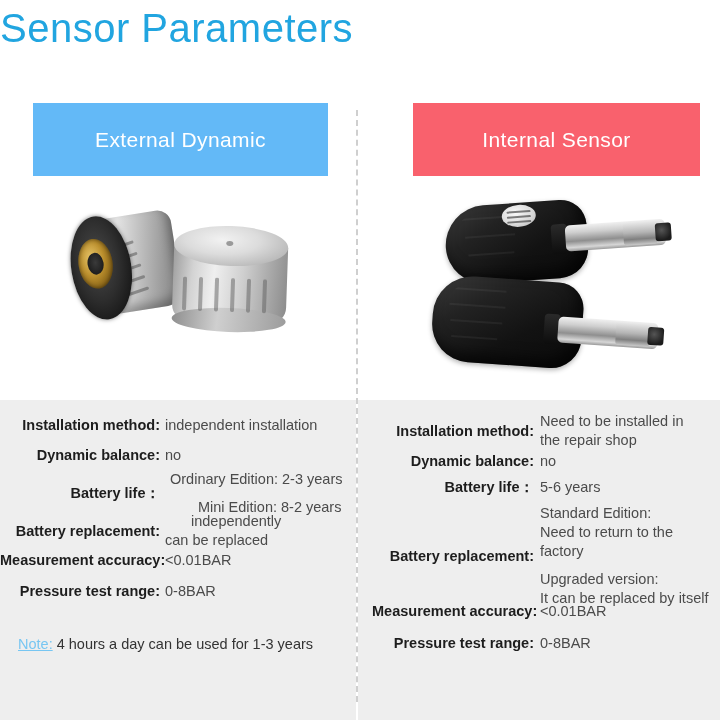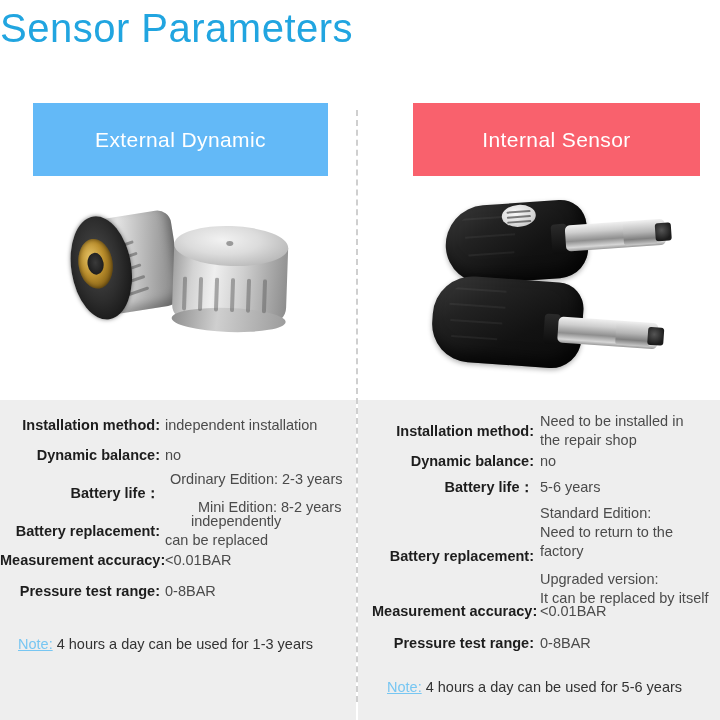--- a/index.html
+++ b/index.html
@@ -337,18 +337,14 @@
   <div class="spec right-specs" style="left:372px;top:602px;">
     <div class="lbl">Measurement accuracy:</div>
     <div class="val">&lt;0.01BAR</div>
   </div>
 
   <div class="spec right-specs" style="left:372px;top:634px;">
     <div class="lbl">Pressure test range:</div>
     <div class="val">0-8BAR</div>
   </div>
 
-  <div class="note" style="left:387px;top:678px;">
-    <span class="note-key">Note:</span>
-    <span>4 hours a day can be used for 5-6 years</span>
-  </div>
 
 </div>
 
 </body></html>

